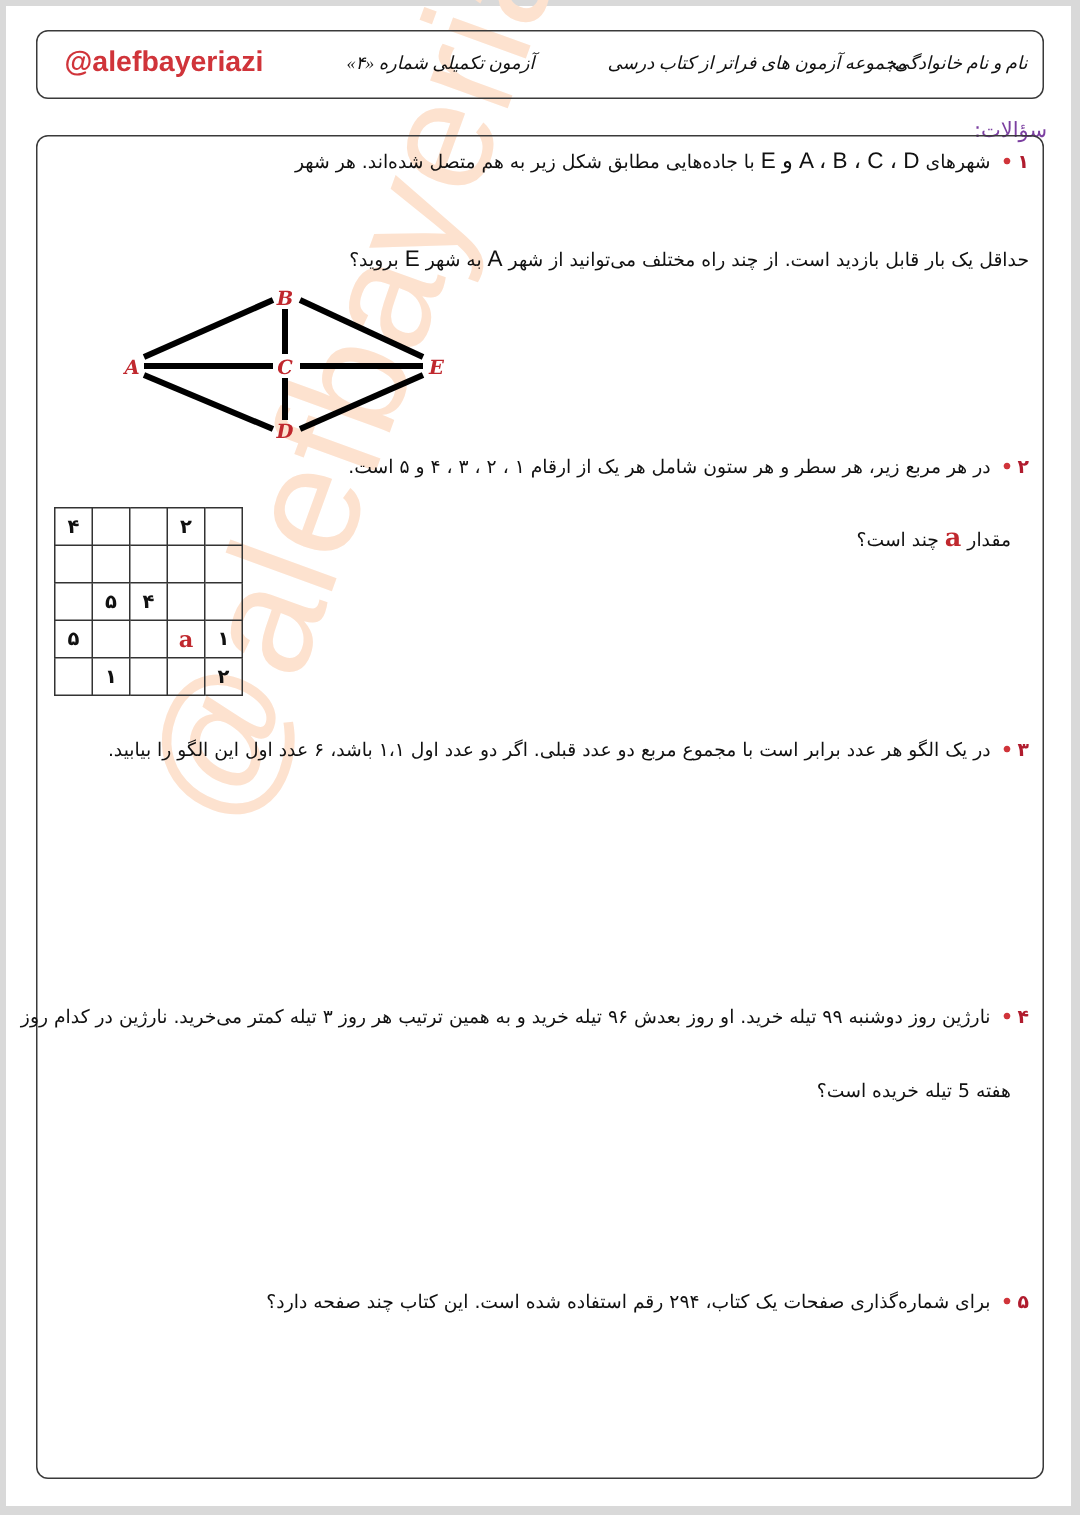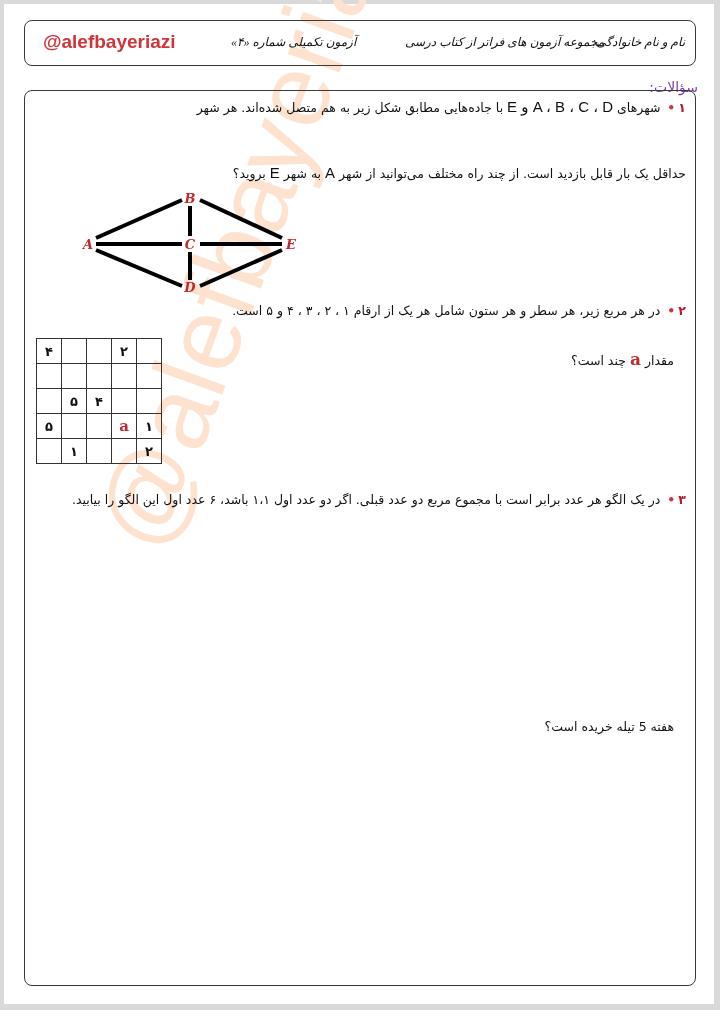--- a/index.html
+++ b/index.html
@@ -144,18 +144,24 @@
       <td></td>
       <td>۲</td>
     </tr>
   </tbody>
     </table>
 
   <div class="line" style="right:28px; top:488px;">
     <span class="qnum">۳</span><span class="bullet">•</span><span> در یک الگو هر عدد برابر است با مجموع مربع دو عدد قبلی. اگر دو عدد اول ۱،۱ باشد، ۶ عدد اول این الگو را بیابید.</span>
   </div>
 
+  <div class="line" style="right:28px; top:666px;">
+    <span class="qnum">۴</span><span class="bullet">•</span><span> نارژین روز دوشنبه ۹۹ تیله خرید. او روز بعدش ۹۶ تیله خرید و به همین ترتیب هر روز ۳ تیله کمتر می‌خرید. نارژین در کدام روز</span>
+  </div>
   <div class="line" style="right:40px; top:715px;">
     <span>هفته 5 تیله خریده است؟</span>
   </div>
 
+  <div class="line" style="right:28px; top:856px;">
+    <span class="qnum">۵</span><span class="bullet">•</span><span> برای شماره‌گذاری صفحات یک کتاب، ۲۹۴ رقم استفاده شده است. این کتاب چند صفحه دارد؟</span>
+  </div>
 
 </div>
 
 </body></html>

